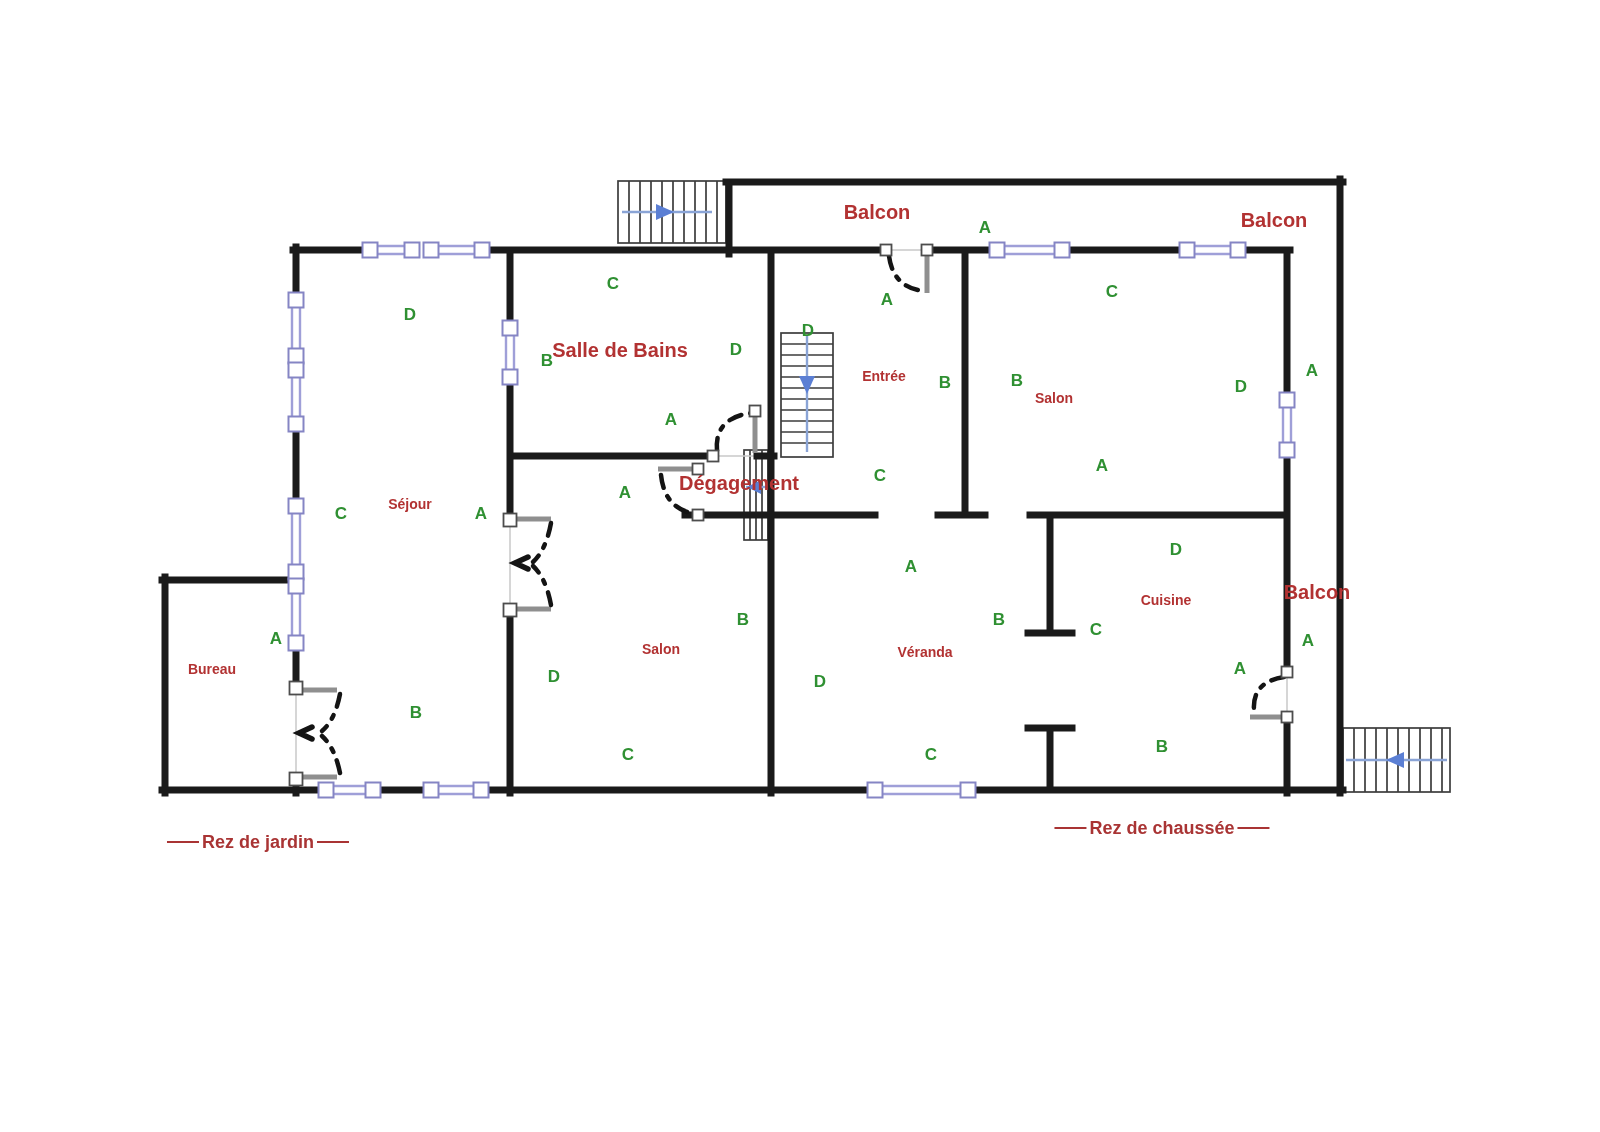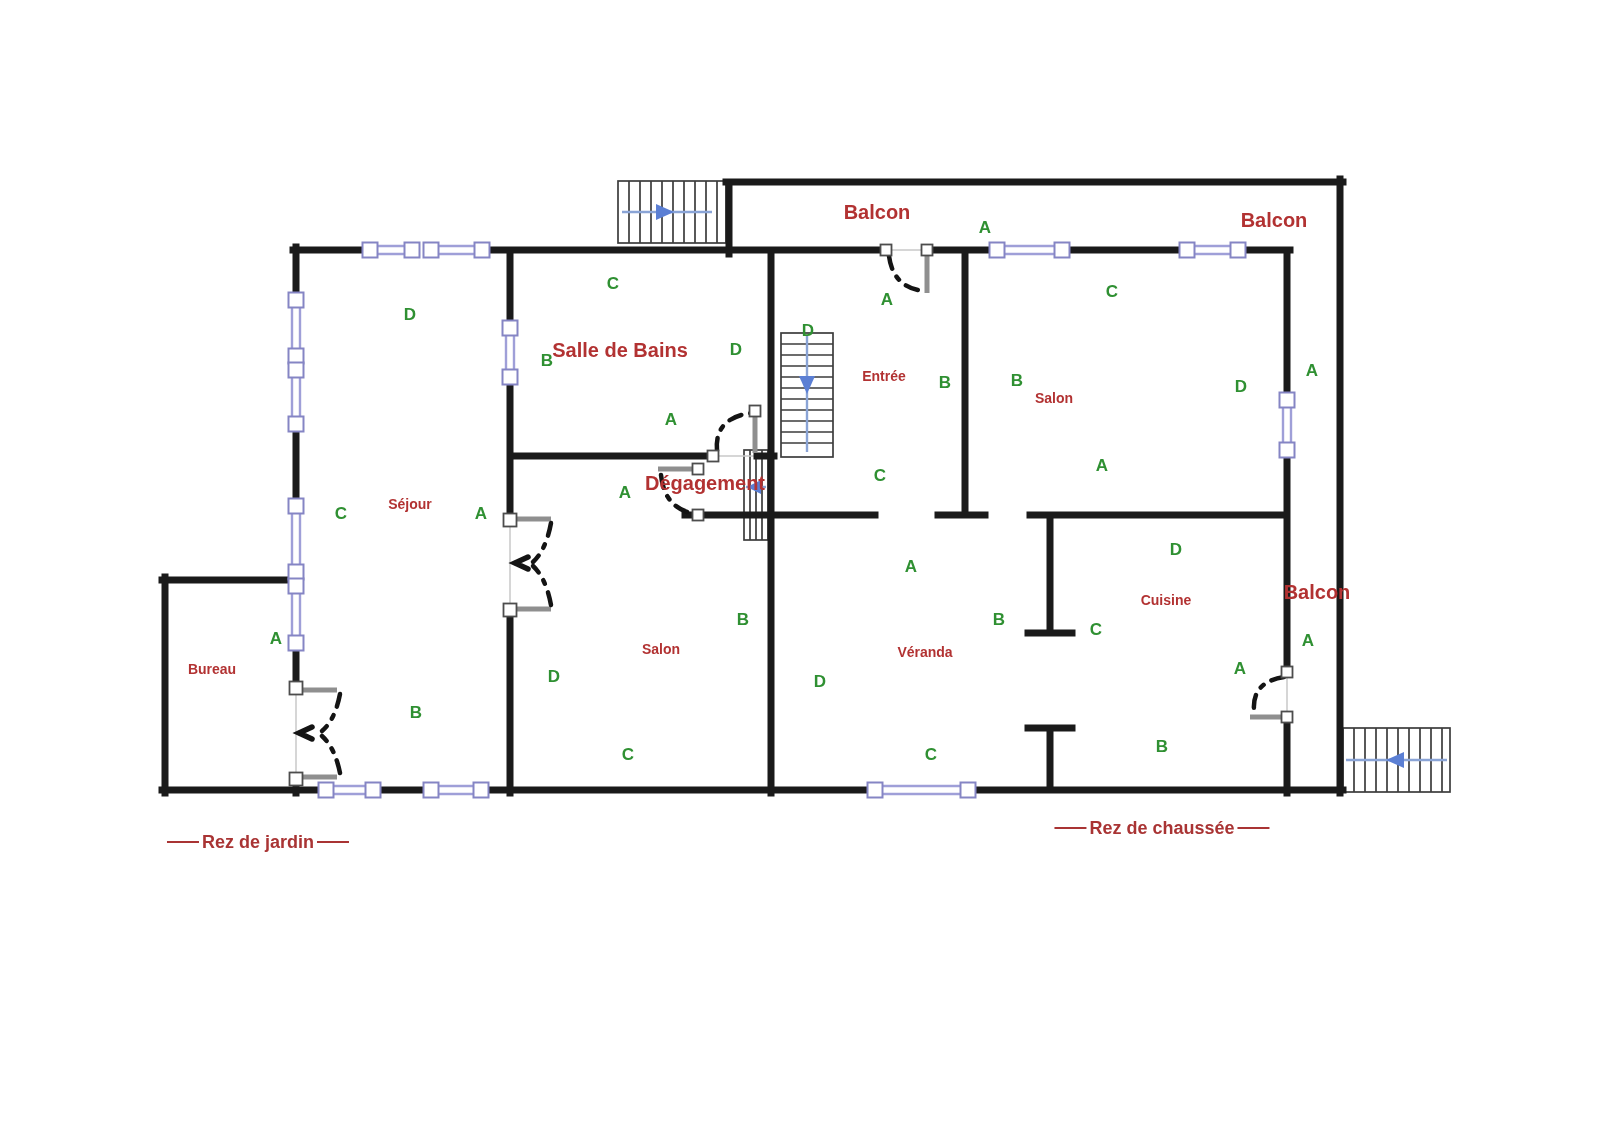--- a/index.html
+++ b/index.html
@@ -154,21 +154,21 @@
           <rect x="289.5" y="772.5" width="13" height="13"></rect>
         <rect x="1281.5" y="666.5" width="11" height="11"></rect>
           <rect x="1281.5" y="711.5" width="11" height="11"></rect>
       </g>
     </g>
   </svg>
 
   <div class="lbl room" style="left:212px;top:669px">Bureau</div>
   <div class="lbl room" style="left:410px;top:504px">Séjour</div>
   <div class="lbl room small" style="left:620px;top:350px">Salle de Bains</div>
-  <div class="lbl room small" style="left:705px;top:483px">Dégagement</div>
+  <div class="lbl room small" style="left:739px;top:483px">Dégagement</div>
   <div class="lbl room" style="left:661px;top:649px">Salon</div>
   <div class="lbl room" style="left:884px;top:376px">Entrée</div>
   <div class="lbl room" style="left:1054px;top:398px">Salon</div>
   <div class="lbl room" style="left:925px;top:652px">Véranda</div>
   <div class="lbl room" style="left:1166px;top:600px">Cuisine</div>
 
   <div class="lbl balcon" style="left:877px;top:212px">Balcon</div>
   <div class="lbl balcon" style="left:1274px;top:220px">Balcon</div>
   <div class="lbl balcon" style="left:1317px;top:592px">Balcon</div>
 

